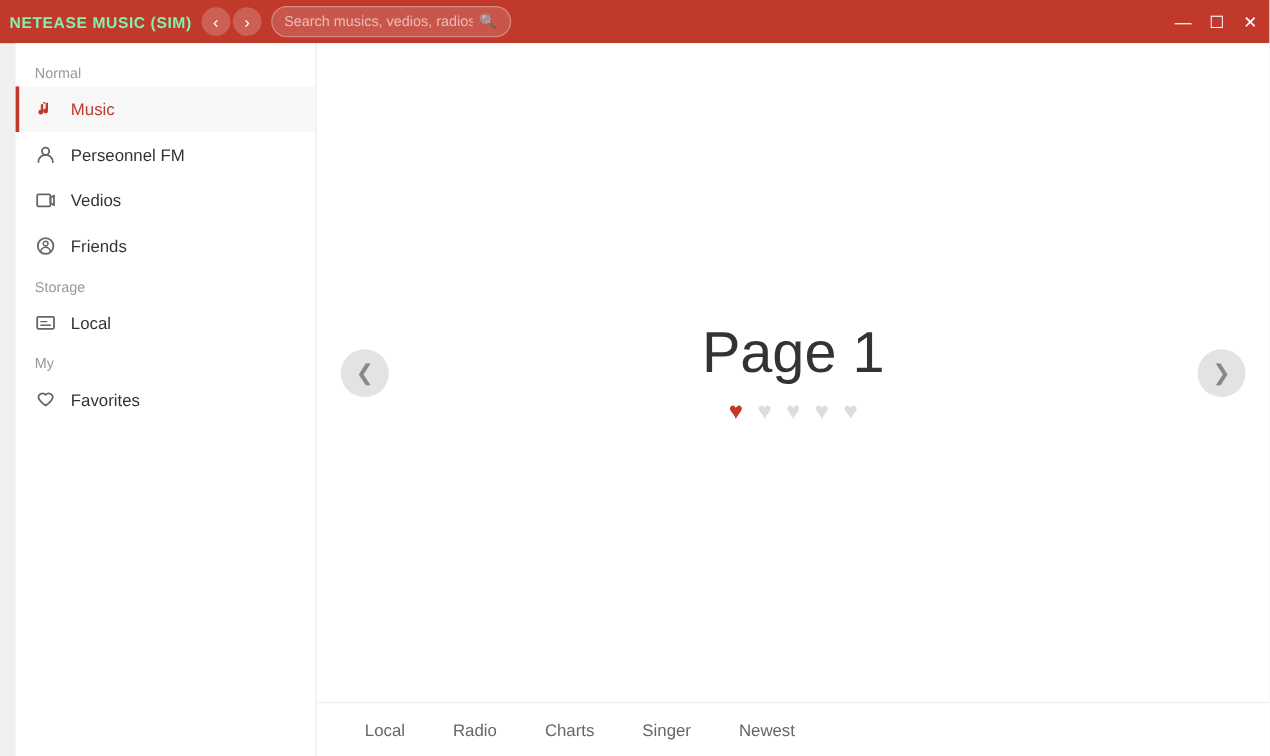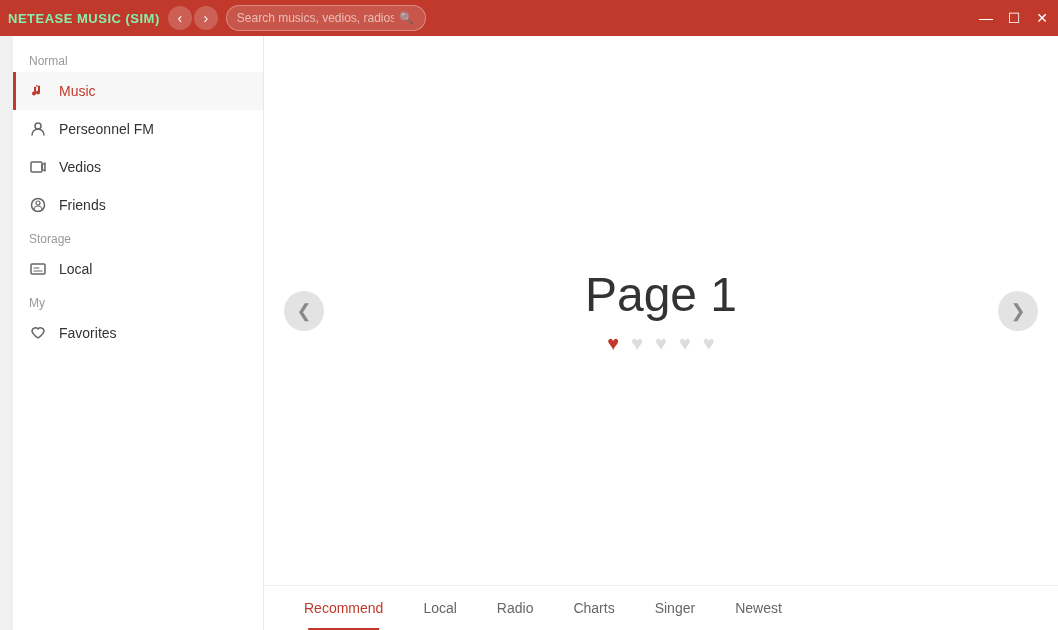--- a/index.html
+++ b/index.html
@@ -329,21 +329,20 @@
           <span class="dot inactive">♥</span>
           <span class="dot inactive">♥</span>
           <span class="dot inactive">♥</span>
         </div>
       </div>
 
       <button class="carousel-btn carousel-btn-right">❯</button>
     </div>
 
     <div class="tabs-bar">
-      <div class="tab active">Recommend</div>
       <div class="tab">Local</div>
       <div class="tab">Radio</div>
       <div class="tab">Charts</div>
       <div class="tab">Singer</div>
       <div class="tab">Newest</div>
     </div>
 
   </div>
 </div>
 

